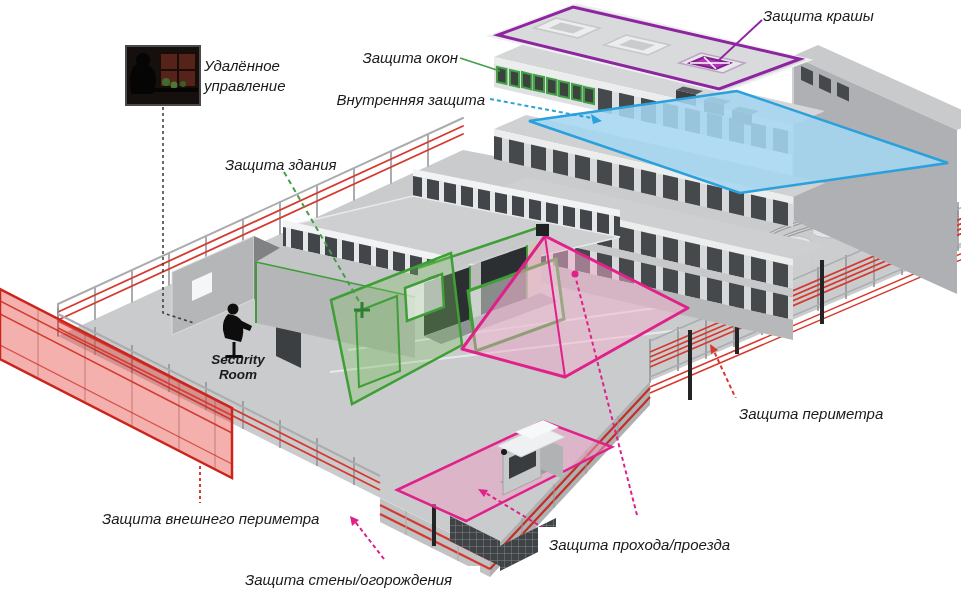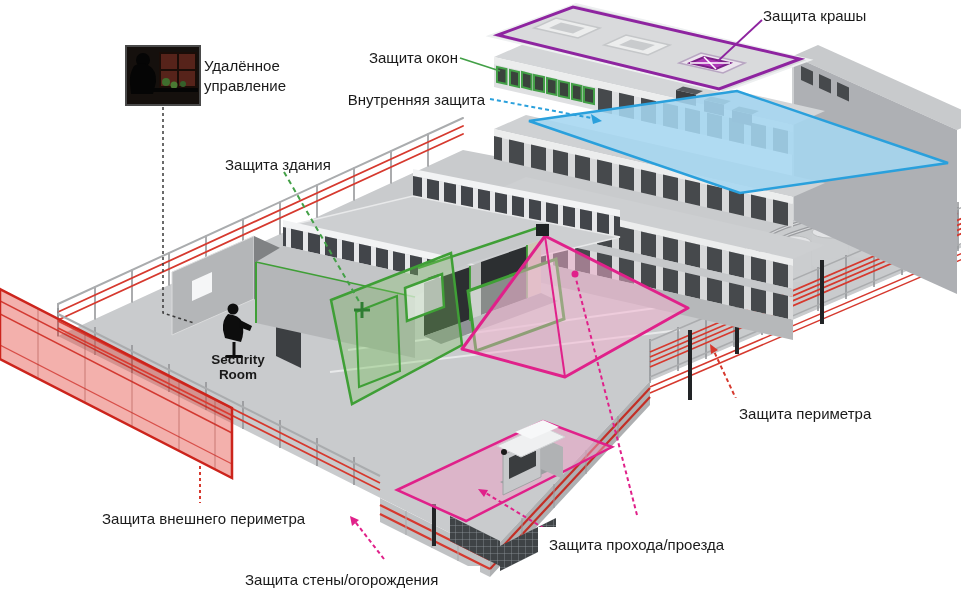--- a/index.html
+++ b/index.html
@@ -1,16 +1,16 @@
 <!DOCTYPE html>
 <html><head>
 <meta charset="utf-8">
 <style>
   html,body{margin:0;padding:0;background:#ffffff;}
-  .stage{width:961px;height:602px;position:relative;overflow:hidden;background:#fff;}
+  .stage{width:961px;height:602px;position:relative;overflow:hidden;background:#fff;font-style:italic;}
   svg{display:block;}
   text{font-family:"Liberation Sans",sans-serif;fill:#1a1a1a;font-size:15px;}
   .bold{font-weight:bold;font-size:13.5px;}
 </style>
 </head>
 <body>
 
 <div class="stage">
 <svg width="961" height="602" viewBox="0 0 961 602">
   <defs>

